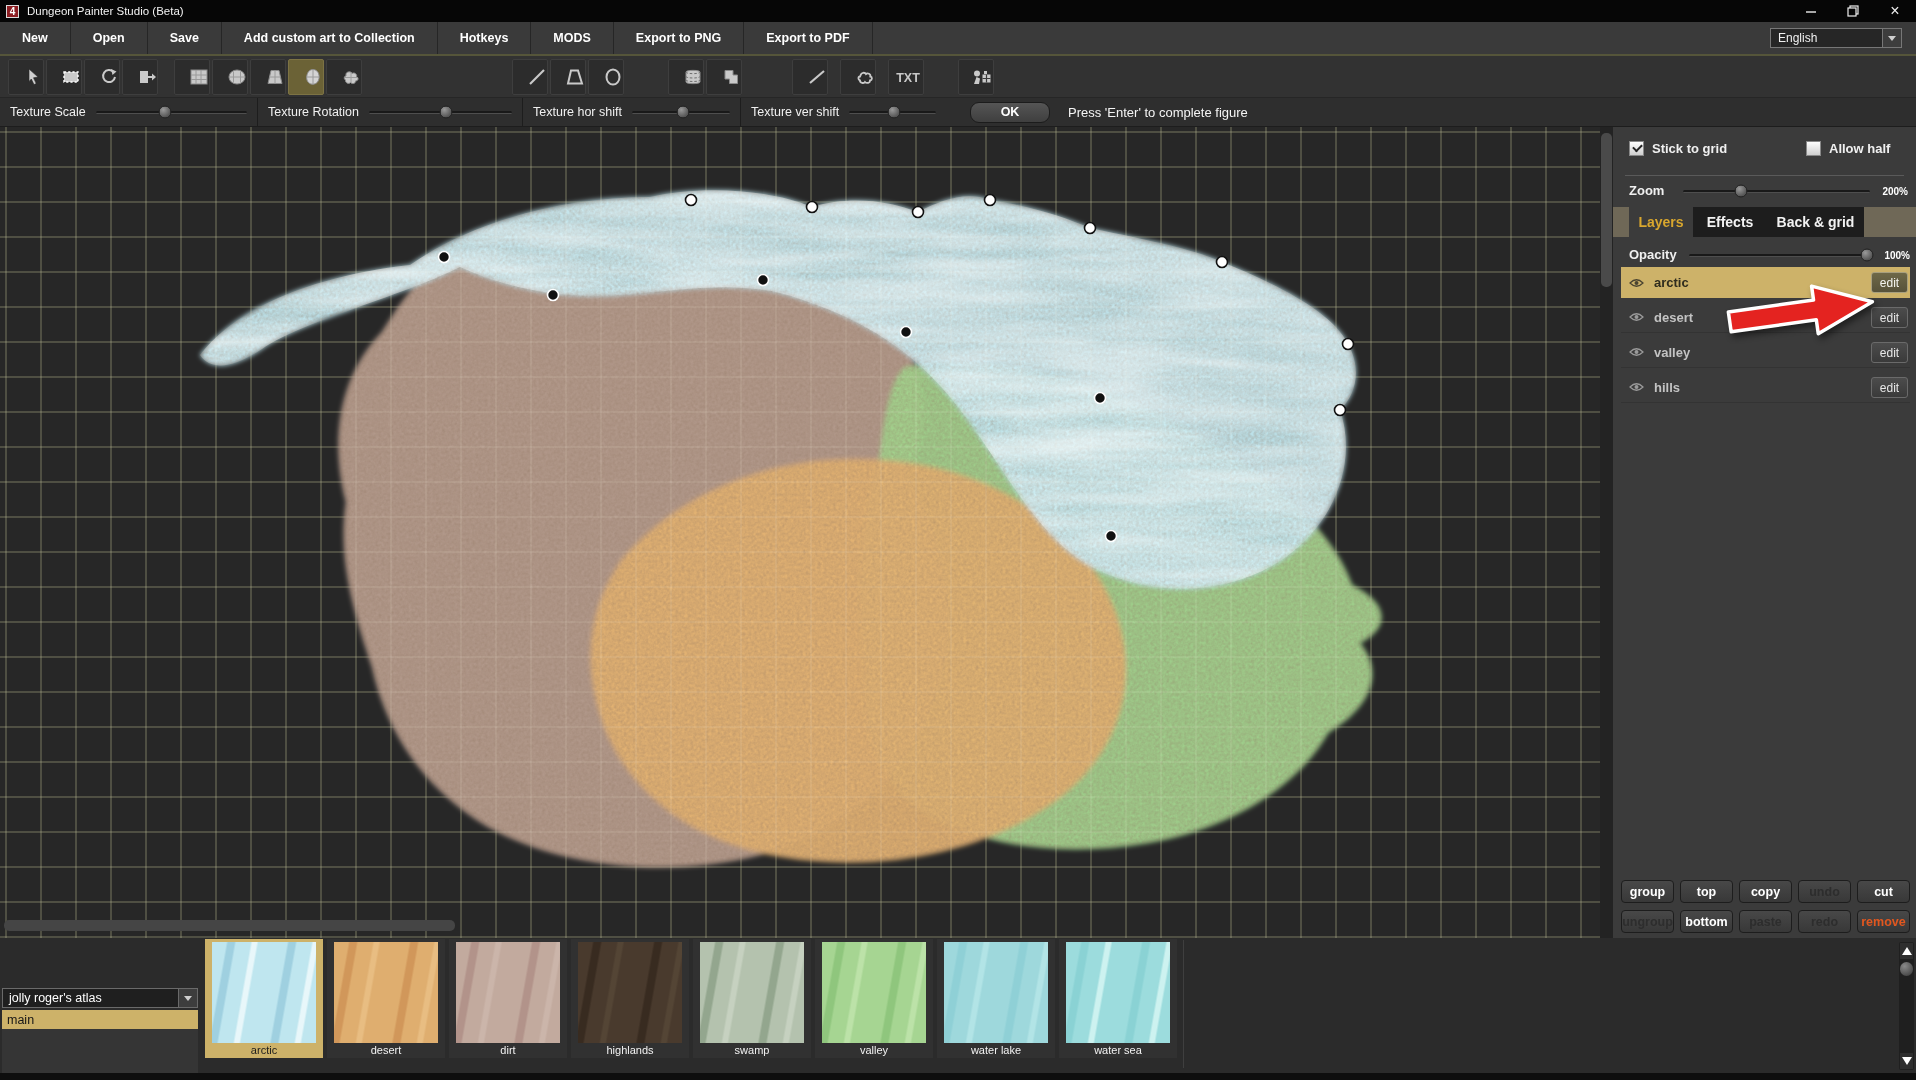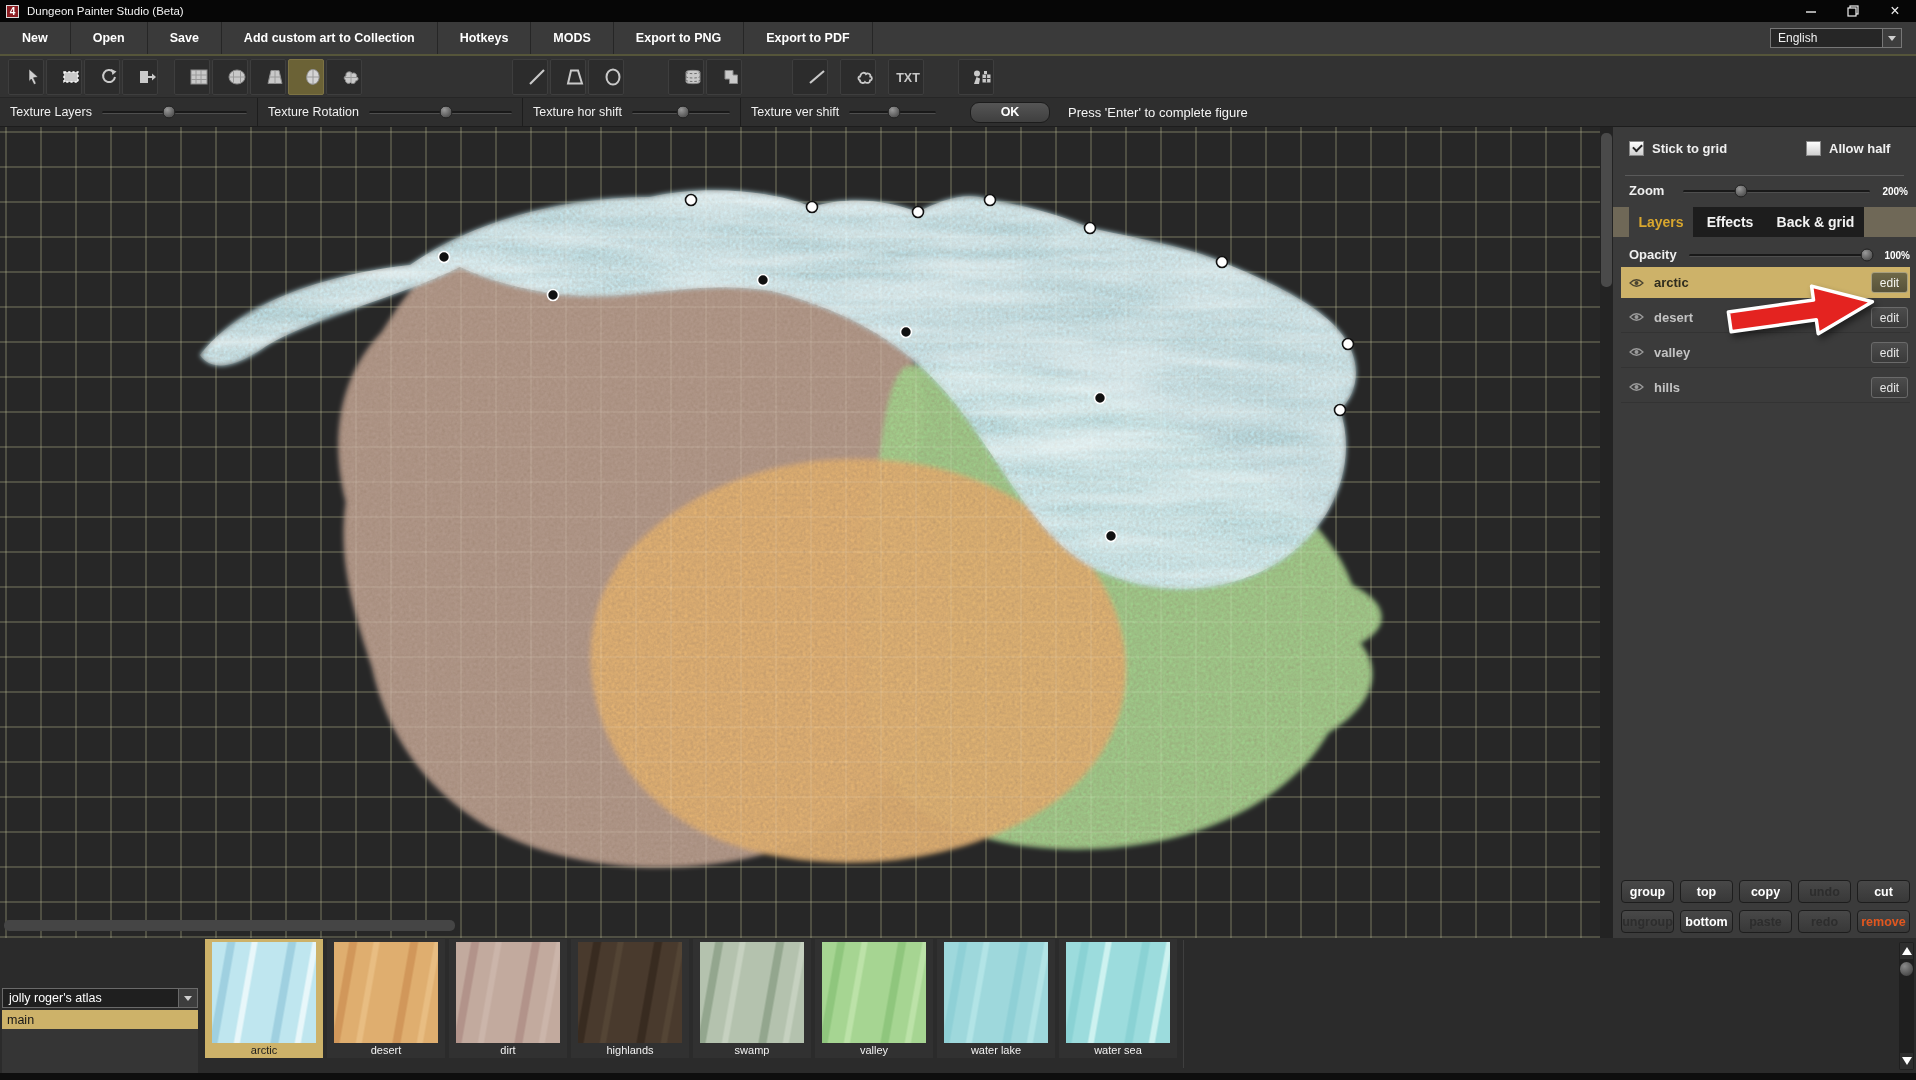--- a/index.html
+++ b/index.html
@@ -282,21 +282,21 @@
           <path d="M3,17 L5.5,10 L9,11.5 L8,17 Z" fill="#c9c9c9"></path>
           <rect x="11.5" y="7.5" width="8" height="8" fill="#c9c9c9"></rect>
           <path d="M15.5,7.5 V15.5 M11.5,11.5 H19.5" stroke="#3a3a3a" stroke-width="1.2"></path>
           <rect x="13" y="4" width="3" height="3" fill="#c9c9c9"></rect>
         </svg>
     </div>
   </div>
 
   <div class="optionsbar">
     <div class="opt-group" style="width:258px">
-      <span class="opt-label">Texture Layers</span>
+      <span class="opt-label">Texture Scale</span>
       <span class="track" style="flex:1">
         <span class="thumb" style="left: 46%;"></span>
       </span>
     </div>
     <div class="opt-group" style="width:265px">
       <span class="opt-label">Texture Rotation</span>
       <span class="track" style="flex:1">
         <span class="thumb" style="left: 54%;"></span>
       </span>
     </div>

